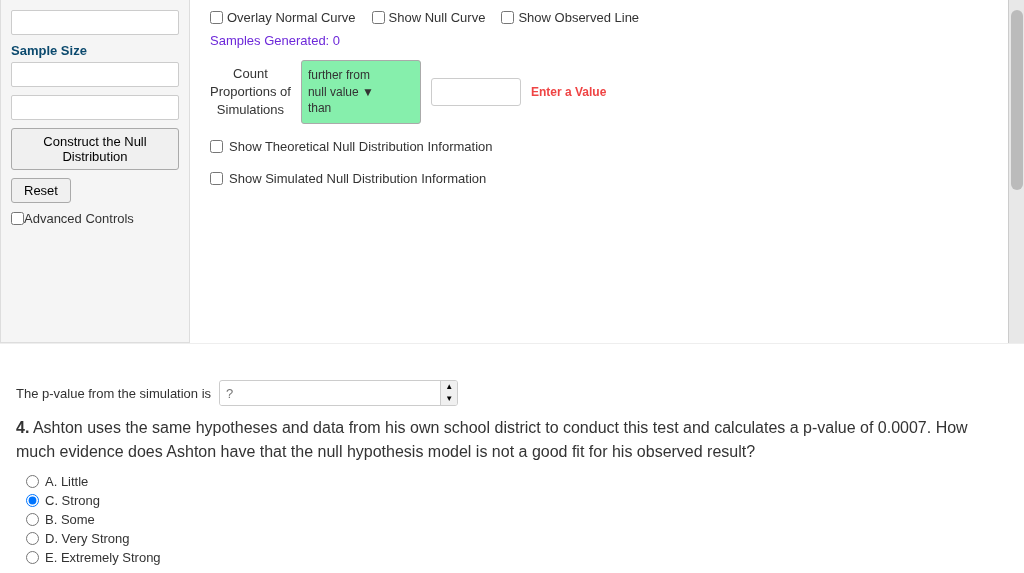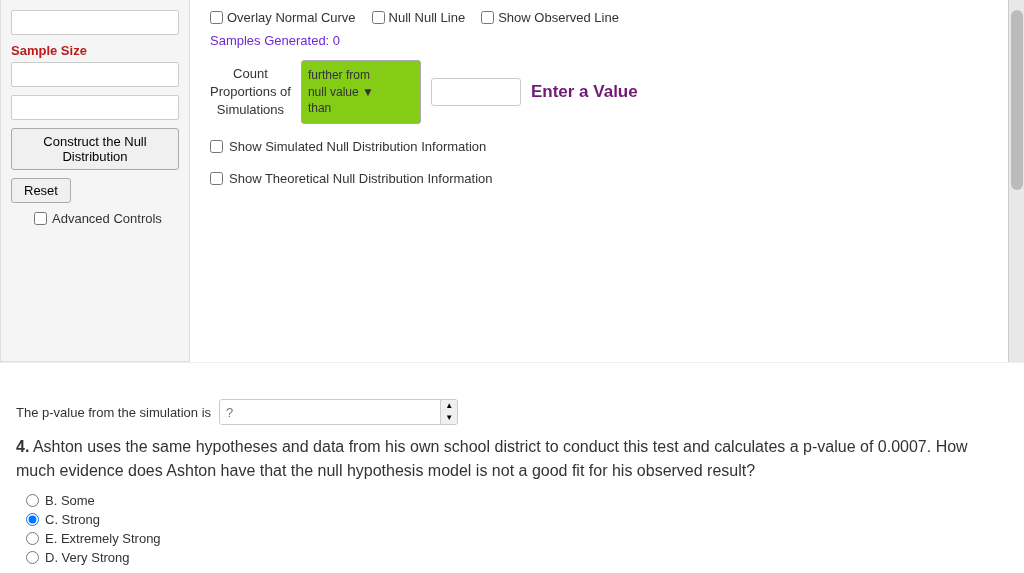--- a/index.html
+++ b/index.html
@@ -41,21 +41,21 @@
 
     .form-group {
       display: flex;
       flex-direction: column;
       gap: 4px;
     }
 
     .form-group label {
       font-size: 13px;
       font-weight: bold;
-      color: #b91c1c;
+      color: #0c4a6e;
     }
 
     .form-group input[type="text"],
     .form-group input[type="number"] {
       width: 100%;
       padding: 4px 6px;
       border: 1px solid #ccc;
       border-radius: 2px;
       font-size: 13px;
       background: #fff;
@@ -80,23 +80,21 @@
       font-size: 13px;
       cursor: pointer;
       display: inline-block;
       width: auto;
       align-self: flex-start;
     }
 
     .checkbox-row {
       display: flex;
       align-items: center;
-      gap: 5px;
-      font-size: 13px;
-      margin-left: 23px;
+      font-size: 13px;
     }
 
     
     .scrollbar-area {
       width: 16px;
       background: #e8e8e8;
       border-left: 1px solid #ccc;
       position: absolute;
       right: 0;
       top: 0;
@@ -162,23 +160,23 @@
       border: 1px solid #ccc;
       border-radius: 3px;
       padding: 4px 6px;
       font-size: 13px;
       background: #fff;
       width: 90px;
       height: 28px;
     }
 
     .enter-value-btn {
-      color: #701a75;
+      color: #ef4444;
       font-weight: bold;
-      font-size: 17px;
+      font-size: 12px;
       cursor: pointer;
       background: none;
       border: none;
     }
 
     .info-row {
       display: flex;
       align-items: flex-start;
       gap: 6px;
       font-size: 13px;
@@ -268,21 +266,21 @@
       align-items: center;
       gap: 6px;
       font-size: 13px;
     }
 
     .radio-option input[type="radio"] {
       margin: 0;
     }
 
     .dropdown-box {
-      background: #84cc16;
+      background: #86efac;
       border: 1px solid #aaa;
       border-radius: 3px;
       padding: 4px 6px;
       font-size: 12px;
       min-height: 64px;
       min-width: 120px;
       display: flex;
       flex-direction: column;
       justify-content: center;
     }
@@ -325,21 +323,21 @@
 
     <div class="right-panel">
 
       <div class="options-row">
         <label class="checkbox-label">
           <input type="checkbox" style="">
           <span>Overlay Normal Curve</span>
         </label>
         <label class="checkbox-label">
           <input type="checkbox" style="">
-          <span>Null Null Line</span>
+          <span>Show Null Curve</span>
         </label>
         <label class="checkbox-label">
           <input type="checkbox" style="">
           <span>Show Observed Line</span>
         </label>
       </div>
 
       <div class="samples-generated">
         <span>Samples Generated:</span>
         <span>0</span>
@@ -356,26 +354,26 @@
           </div>
         </div>
 
         <input type="text" class="value-input" style="">
 
         <button class="enter-value-btn">Enter a Value</button>
       </div>
 
       <div class="info-row">
         <input type="checkbox" style="">
-        <span class="info-text">Show Simulated Null Distribution Information</span>
+        <span class="info-text">Show Theoretical Null Distribution Information</span>
       </div>
 
       <div class="info-row">
         <input type="checkbox" style="">
-        <span class="info-text">Show Theoretical Null Distribution Information</span>
+        <span class="info-text">Show Simulated Null Distribution Information</span>
       </div>
     </div>
 
     <div class="scrollbar-area">
       <div class="scrollbar-thumb"></div>
     </div>
 
   </div>
 
   <div class="bottom-section">
@@ -392,30 +390,34 @@
     </div>
 
     <div class="question-text">
       <span class="question-number">4.</span>
       <span> Ashton uses the same hypotheses and data from his own school district to conduct this test and calculates a p-value of 0.0007. How much evidence does Ashton have that the null hypothesis model is not a good fit for his observed result?</span>
     </div>
 
     <div class="radio-options">
       <label class="radio-option">
         <input type="radio" name="answer" style="">
-        <span>B. Some</span>
+        <span>A. Little</span>
       </label>
       <label class="radio-option">
         <input type="radio" name="answer" checked="" style="">
         <span>C. Strong</span>
       </label>
       <label class="radio-option">
         <input type="radio" name="answer" style="">
-        <span>E. Extremely Strong</span>
+        <span>B. Some</span>
       </label>
       <label class="radio-option">
         <input type="radio" name="answer" style="">
         <span>D. Very Strong</span>
       </label>
+      <label class="radio-option">
+        <input type="radio" name="answer" style="">
+        <span>E. Extremely Strong</span>
+      </label>
     </div>
 
   </div>
 </div>
 
 </body></html>

